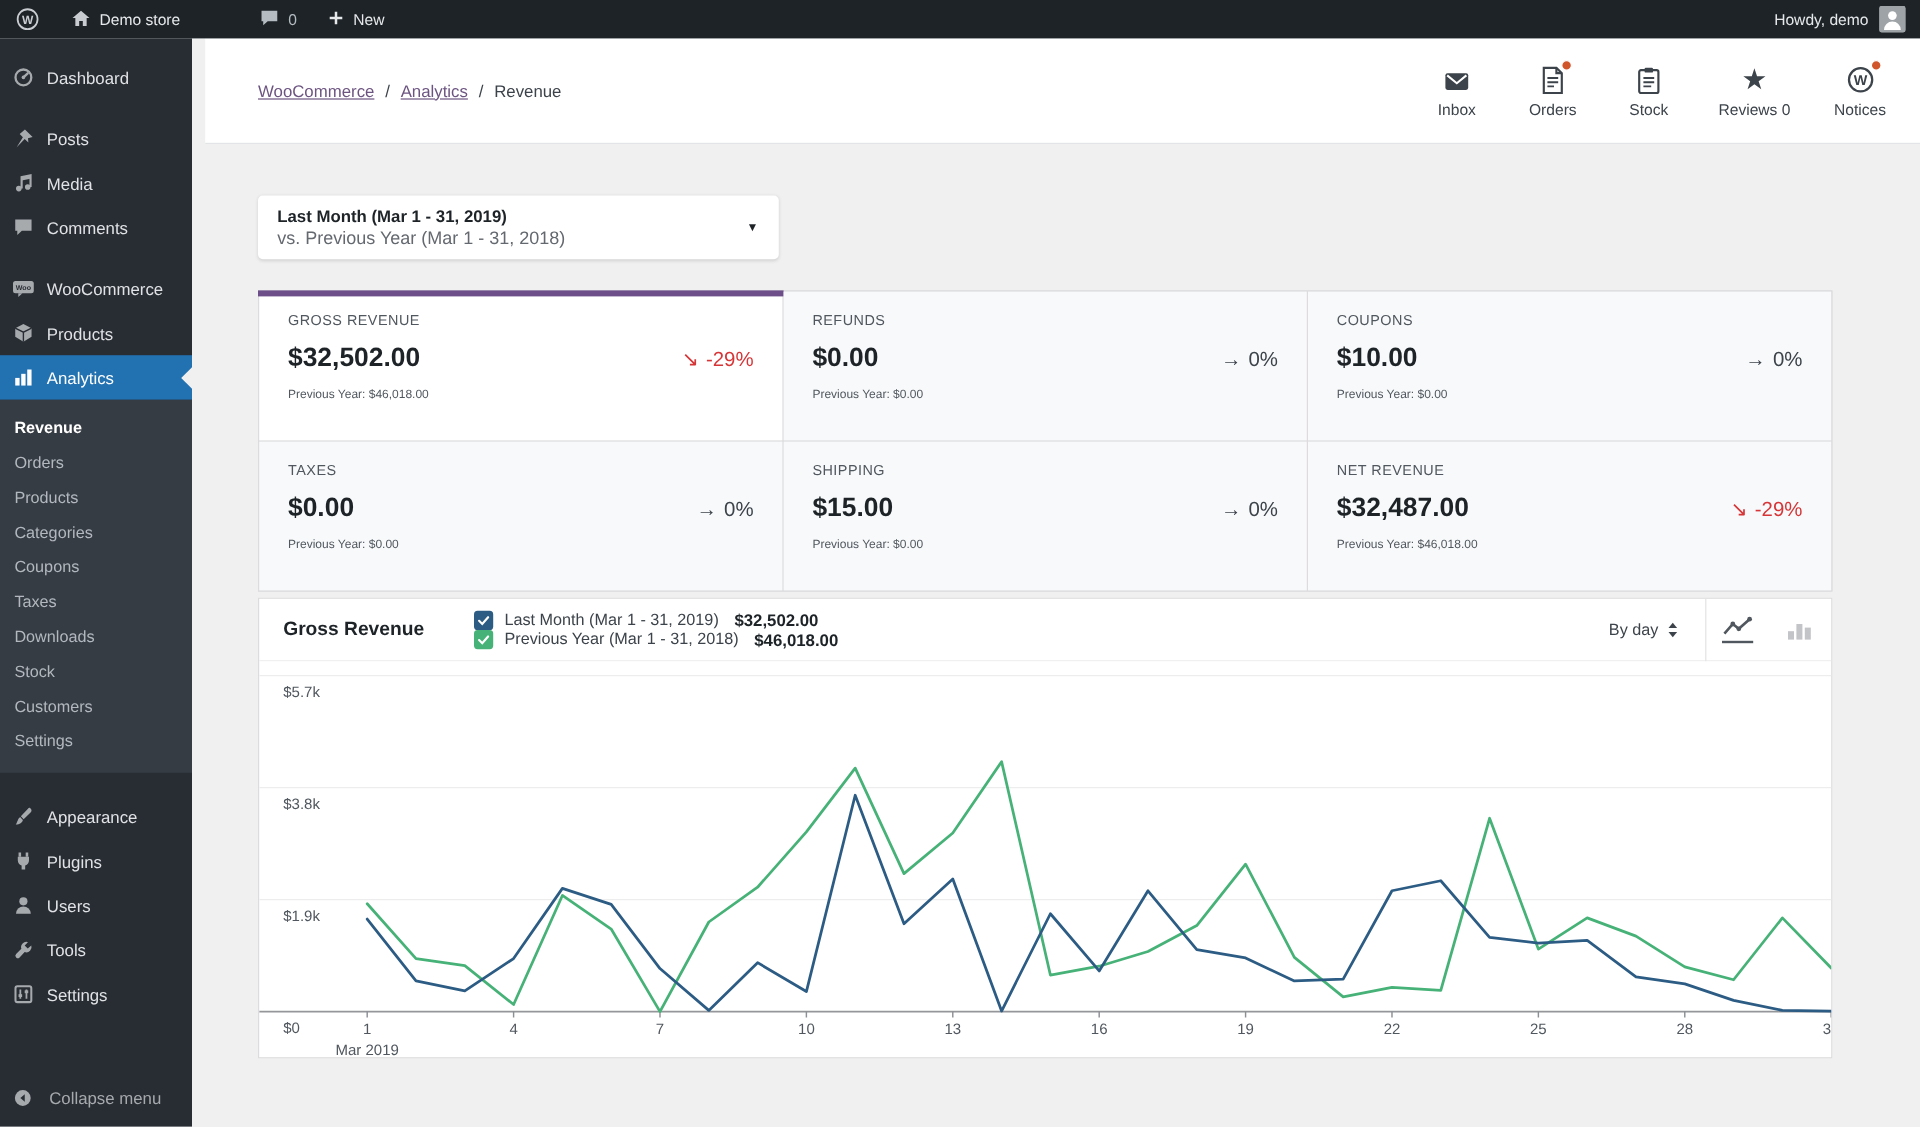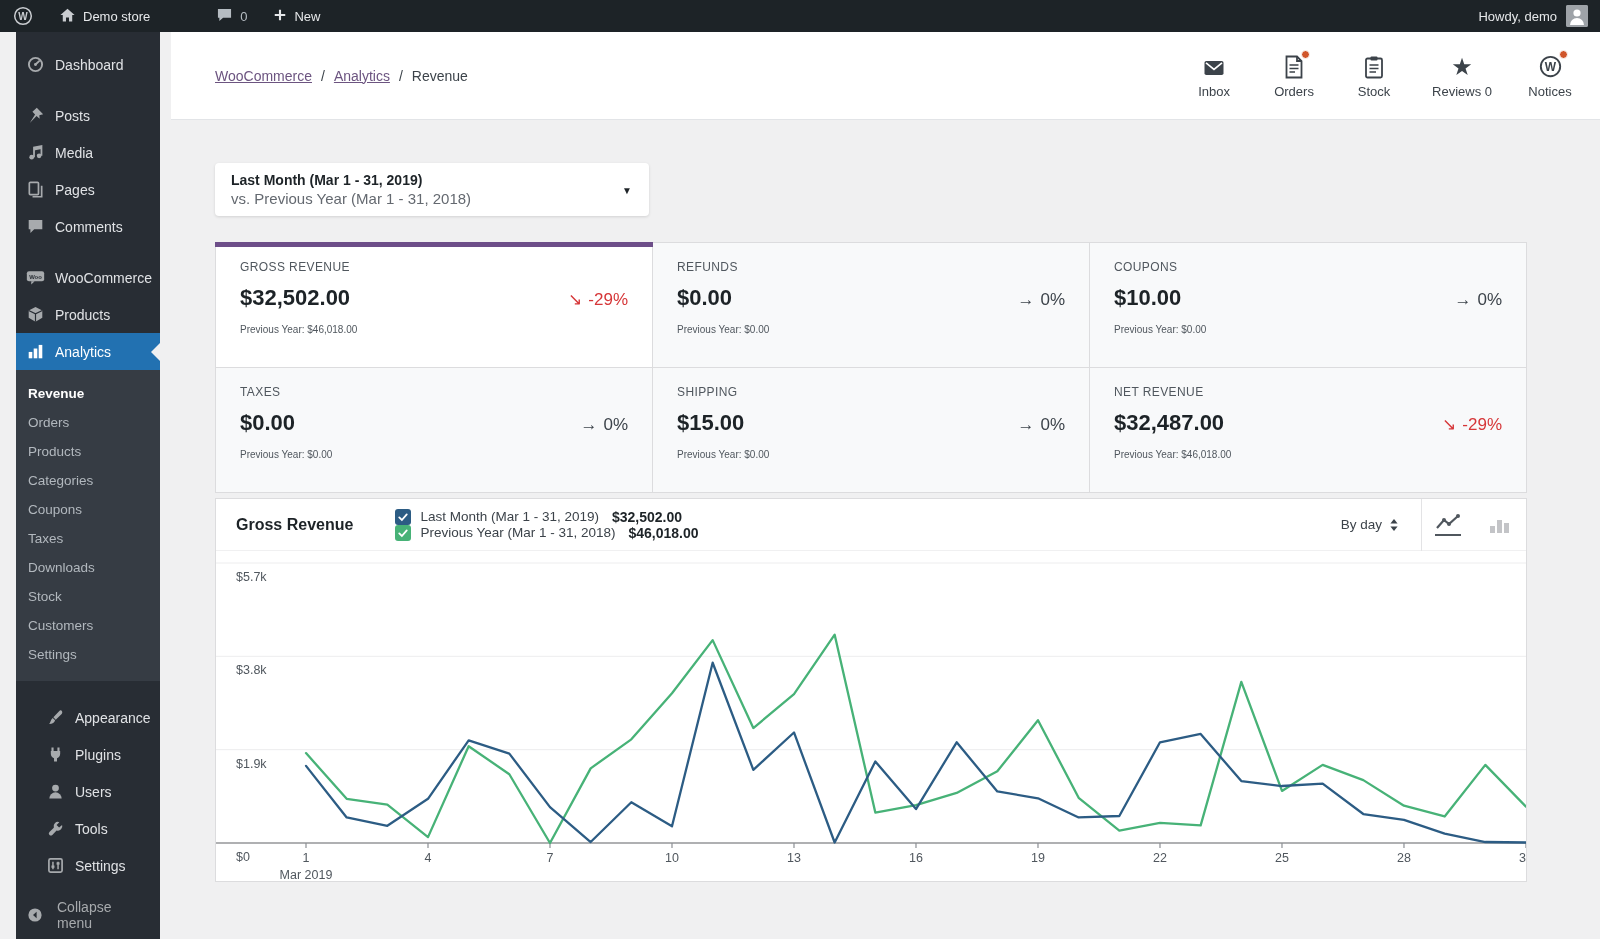--- a/index.html
+++ b/index.html
@@ -9,31 +9,31 @@
   
   #admin-bar{position:absolute;top:0;left:0;right:0;height:32px;background:#1d2327;display:flex;align-items:center;z-index:20;color:#c9ccd0;}
   .ab-left{display:flex;align-items:center;height:100%;}
   .ab-item{display:flex;align-items:center;gap:7px;padding:0 13px;height:100%;font-size:13px;color:#e6e8ea;cursor:pointer;}
   .ab-item .cnt{color:#b5bcc2;}
   .ab-spacer{width:40px;}
   .ab-right{margin-left:auto;display:flex;align-items:center;gap:9px;padding-right:12px;font-size:13px;color:#e6e8ea;cursor:pointer;}
   .avatar{width:22px;height:22px;background:#9ea3a8;border-radius:2px;overflow:hidden;}
 
   
-  #sidebar{position:absolute;top:32px;left:0;width:144px;bottom:0;background:#282d34;z-index:10;margin-left:16px;}
+  #sidebar{position:absolute;top:32px;left:0;width:160px;bottom:0;background:#282d34;z-index:10;}
   .menu-item{height:37px;display:flex;align-items:center;gap:10px;padding:0 10px 0 9px;font-size:14px;color:#e0e2e5;position:relative;cursor:pointer;}
   .mi-icon{width:20px;display:flex;align-items:center;justify-content:center;color:#a7aaad;flex:none;}
   .menu-item.active{background:#2271b1;color:#fff;}
   .menu-item.active .mi-icon{color:#fff;}
   .menu-item.active::after{content:"";position:absolute;right:0;top:50%;margin-top:-9px;border:9px solid transparent;border-right-color:#f0f0f1;}
   .menu-gap{height:14px;}
   #analytics-submenu{background:#363c44;padding:9px 0 12px;}
   .sub-item{padding:7px 12px;font-size:13.5px;color:#b2b8be;cursor:pointer;}
   .sub-item.active{color:#fff;font-weight:700;}
-  #sidebar-bottom{margin-top:18px;padding-left:20px;}
+  #sidebar-bottom{margin-top:18px;}
   #collapse-item{position:absolute;bottom:6px;left:0;right:0;color:#a7aaad;gap:12px;}
 
   
   #content{position:absolute;left:171px;top:32px;right:0;bottom:0;background:#f0f0f1;}
   #content-header{height:88px;background:#fff;border-bottom:1px solid #e2e4e7;display:flex;align-items:center;}
   .breadcrumb{margin-left:44px;font-size:14px;color:#3c434a;display:flex;gap:9px;align-items:center;}
   .crumb-link{color:#6c5480;text-decoration:underline;cursor:pointer;}
   .activity{margin-left:auto;margin-right:28px;display:flex;gap:36px;}
   .activity-item{display:flex;flex-direction:column;align-items:center;gap:5px;font-size:13px;color:#3c434a;cursor:pointer;min-width:44px;}
   .act-icon{position:relative;height:26px;display:flex;align-items:flex-end;}
@@ -141,29 +141,20 @@
       <div class="menu-item">
         <span class="mi-icon">
           <svg width="17" height="17" viewBox="0 0 16 16">
             <circle cx="4.4" cy="12.4" r="2.2" fill="currentColor"></circle>
             <circle cx="11.4" cy="11.1" r="2.2" fill="currentColor"></circle>
             <path d="M6.6 12.4 V3.4 L13.6 2 V11.1" stroke="currentColor" stroke-width="1.7" fill="none"></path>
             <path d="M6.6 3.4 L13.6 2 L13.6 4.6 L6.6 6 Z" fill="currentColor"></path>
           </svg>
         </span>
         <span>Media</span>
-      </div>
-      <div class="menu-item">
-        <span class="mi-icon">
-          <svg width="17" height="17" viewBox="0 0 16 16">
-            <rect x="2.2" y="1.2" width="8.6" height="11.6" rx="1" fill="none" stroke="currentColor" stroke-width="1.6"></rect>
-            <path d="M5.2 14.8 H13.8 V4.4" fill="none" stroke="currentColor" stroke-width="1.6"></path>
-          </svg>
-        </span>
-        <span>Pages</span>
       </div>
       <div class="menu-item">
         <span class="mi-icon">
           <svg width="17" height="17" viewBox="0 0 16 16">
             <path d="M1.6 1.8 h12.8 v8.8 h-7.6 l-3.6 3.4 v-3.4 h-1.6 z" fill="currentColor"></path>
           </svg>
         </span>
         <span>Comments</span>
       </div>
       <div class="menu-gap"></div>

